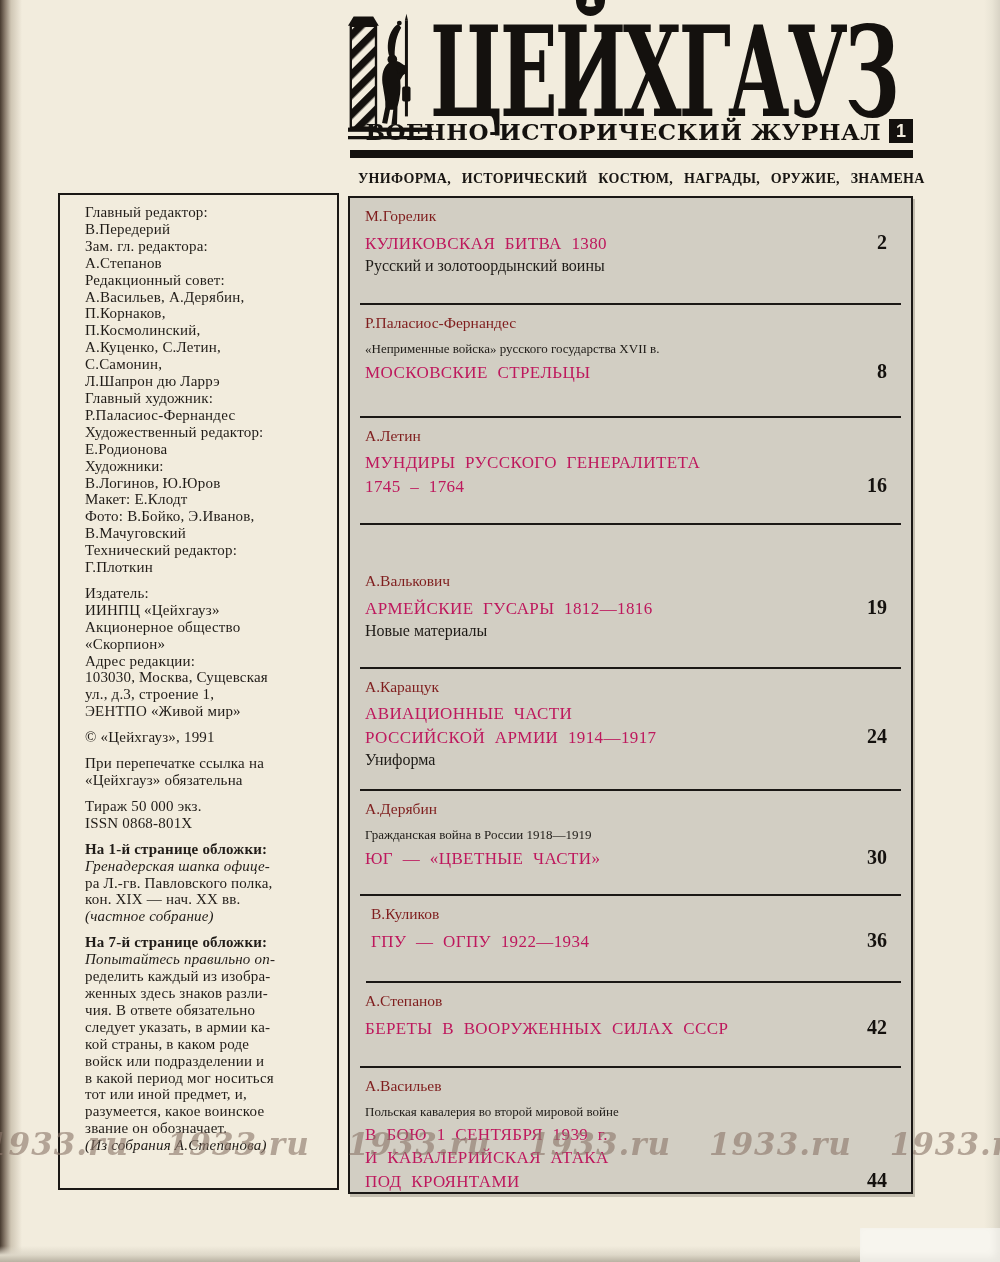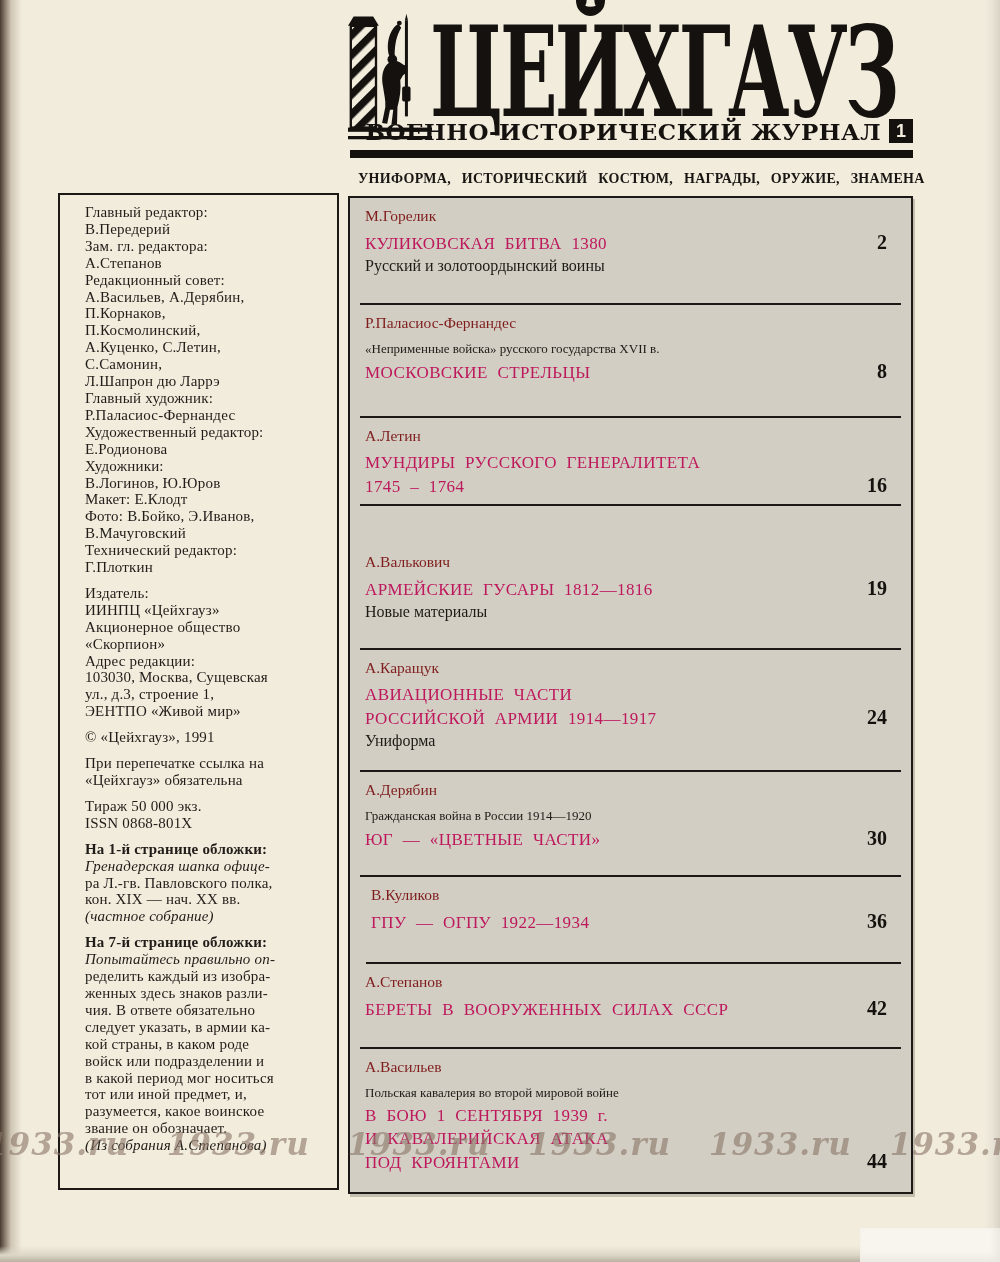--- a/index.html
+++ b/index.html
@@ -59,21 +59,21 @@
   
   .toc{
     position:absolute;left:348px;top:196px;width:565px;height:998px;box-sizing:border-box;
     border:2.5px solid #1b1815;background:#d2cec3;
     box-shadow:2px 3px 0 rgba(60,50,40,.25);
   }
   .toc-entry{margin:0 10px;padding:8px 8px 0 5px;border-bottom:2px solid #1b1815;box-sizing:border-box;}
   .toc-entry:last-child{border-bottom:none;}
   .toc-entry:nth-child(1){height:107px;}
   .toc-entry:nth-child(2){height:113px;}
-  .toc-entry:nth-child(3){height:88px;}
+  .toc-entry:nth-child(3){height:107px;}
   .toc-entry:nth-child(4){height:106px;margin-top:38px;}
   .toc-entry:nth-child(5){height:122px;}
   .toc-entry:nth-child(6){height:105px;}
   .toc-entry:nth-child(7){height:87px;margin-left:16px;}
   .toc-entry:nth-child(8){height:85px;}
   .toc-author{font-size:15.5px;line-height:19px;margin-bottom:6px;color:#7f1d1d;}
   .toc-pre{font-size:13px;line-height:22px;color:#1e1b17;}
   .toc-title-row{display:flex;justify-content:space-between;align-items:baseline;}
   .toc-title{font-weight:400;font-size:17px;line-height:23px;letter-spacing:.4px;word-spacing:5px;color:#be185d;}
   .toc-page{font-weight:700;font-size:20px;line-height:23px;color:#14110e;padding-right:6px;flex:0 0 auto;}
@@ -236,21 +236,21 @@
         <div class="toc-title">АВИАЦИОННЫЕ ЧАСТИ</div>
       </div>
       <div class="toc-title-row">
         <div class="toc-title">РОССИЙСКОЙ АРМИИ 1914—1917</div>
         <div class="toc-page">24</div>
       </div>
       <div class="toc-sub">Униформа</div>
     </div>
     <div class="toc-entry">
       <div class="toc-author">А.Дерябин</div>
-      <div class="toc-pre">Гражданская война в России 1914—1920</div>
+      <div class="toc-pre">Гражданская война в России 1918—1919</div>
       <div class="toc-title-row">
         <div class="toc-title">ЮГ — «ЦВЕТНЫЕ ЧАСТИ»</div>
         <div class="toc-page">30</div>
       </div>
     </div>
     <div class="toc-entry">
       <div class="toc-author">В.Куликов</div>
       <div class="toc-title-row">
         <div class="toc-title">ГПУ — ОГПУ 1922—1934</div>
         <div class="toc-page">36</div>

